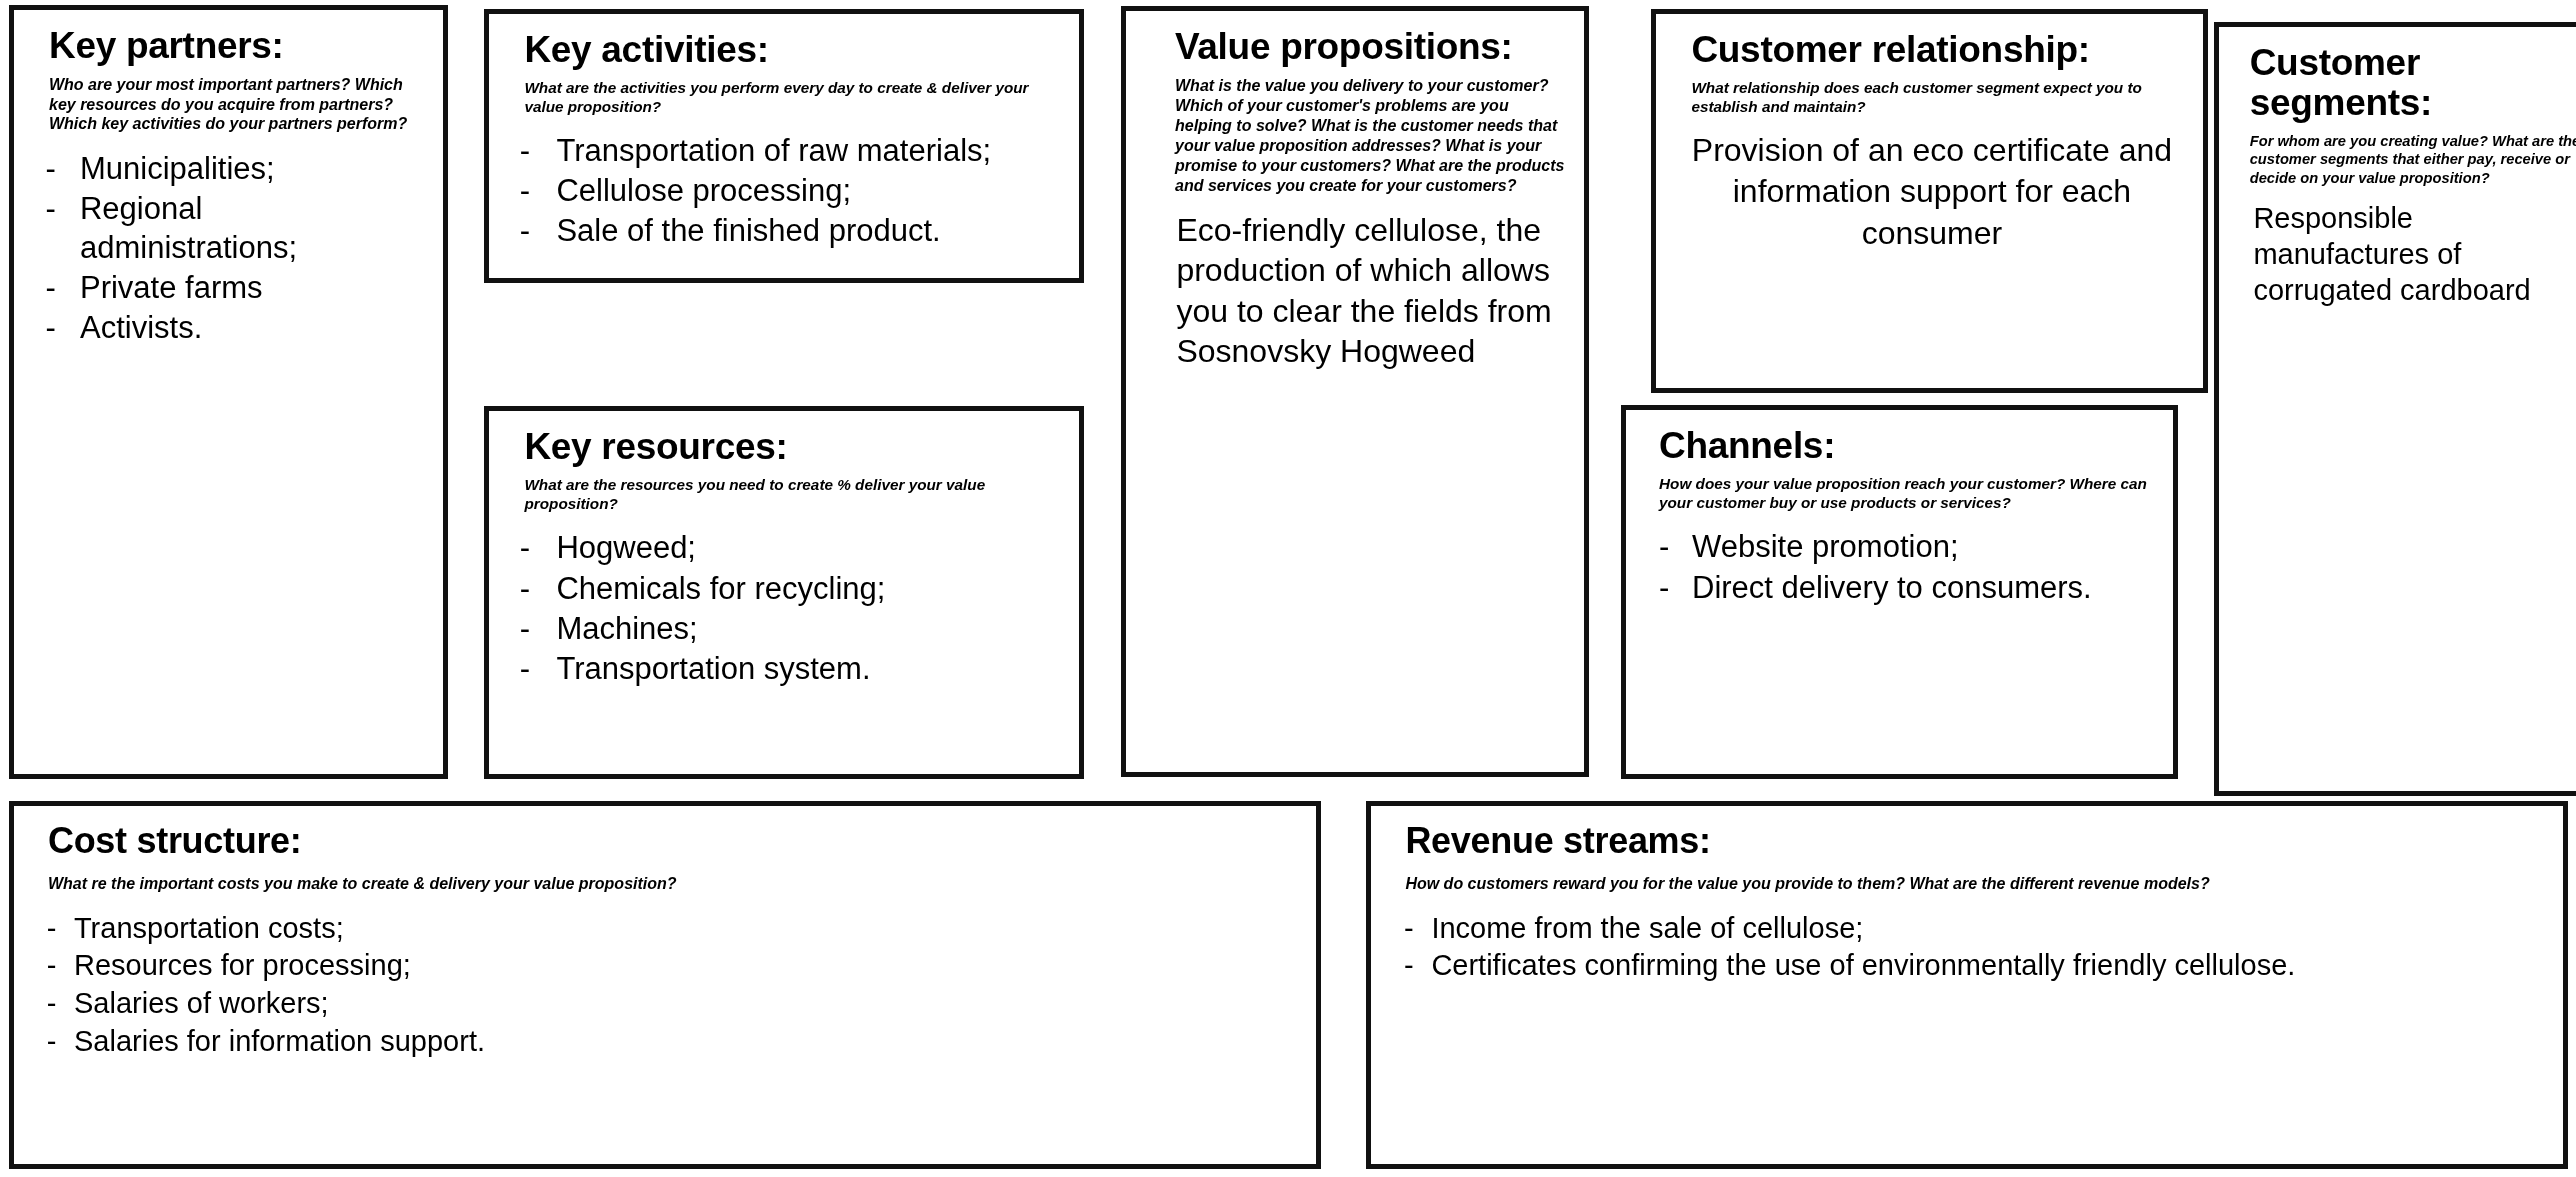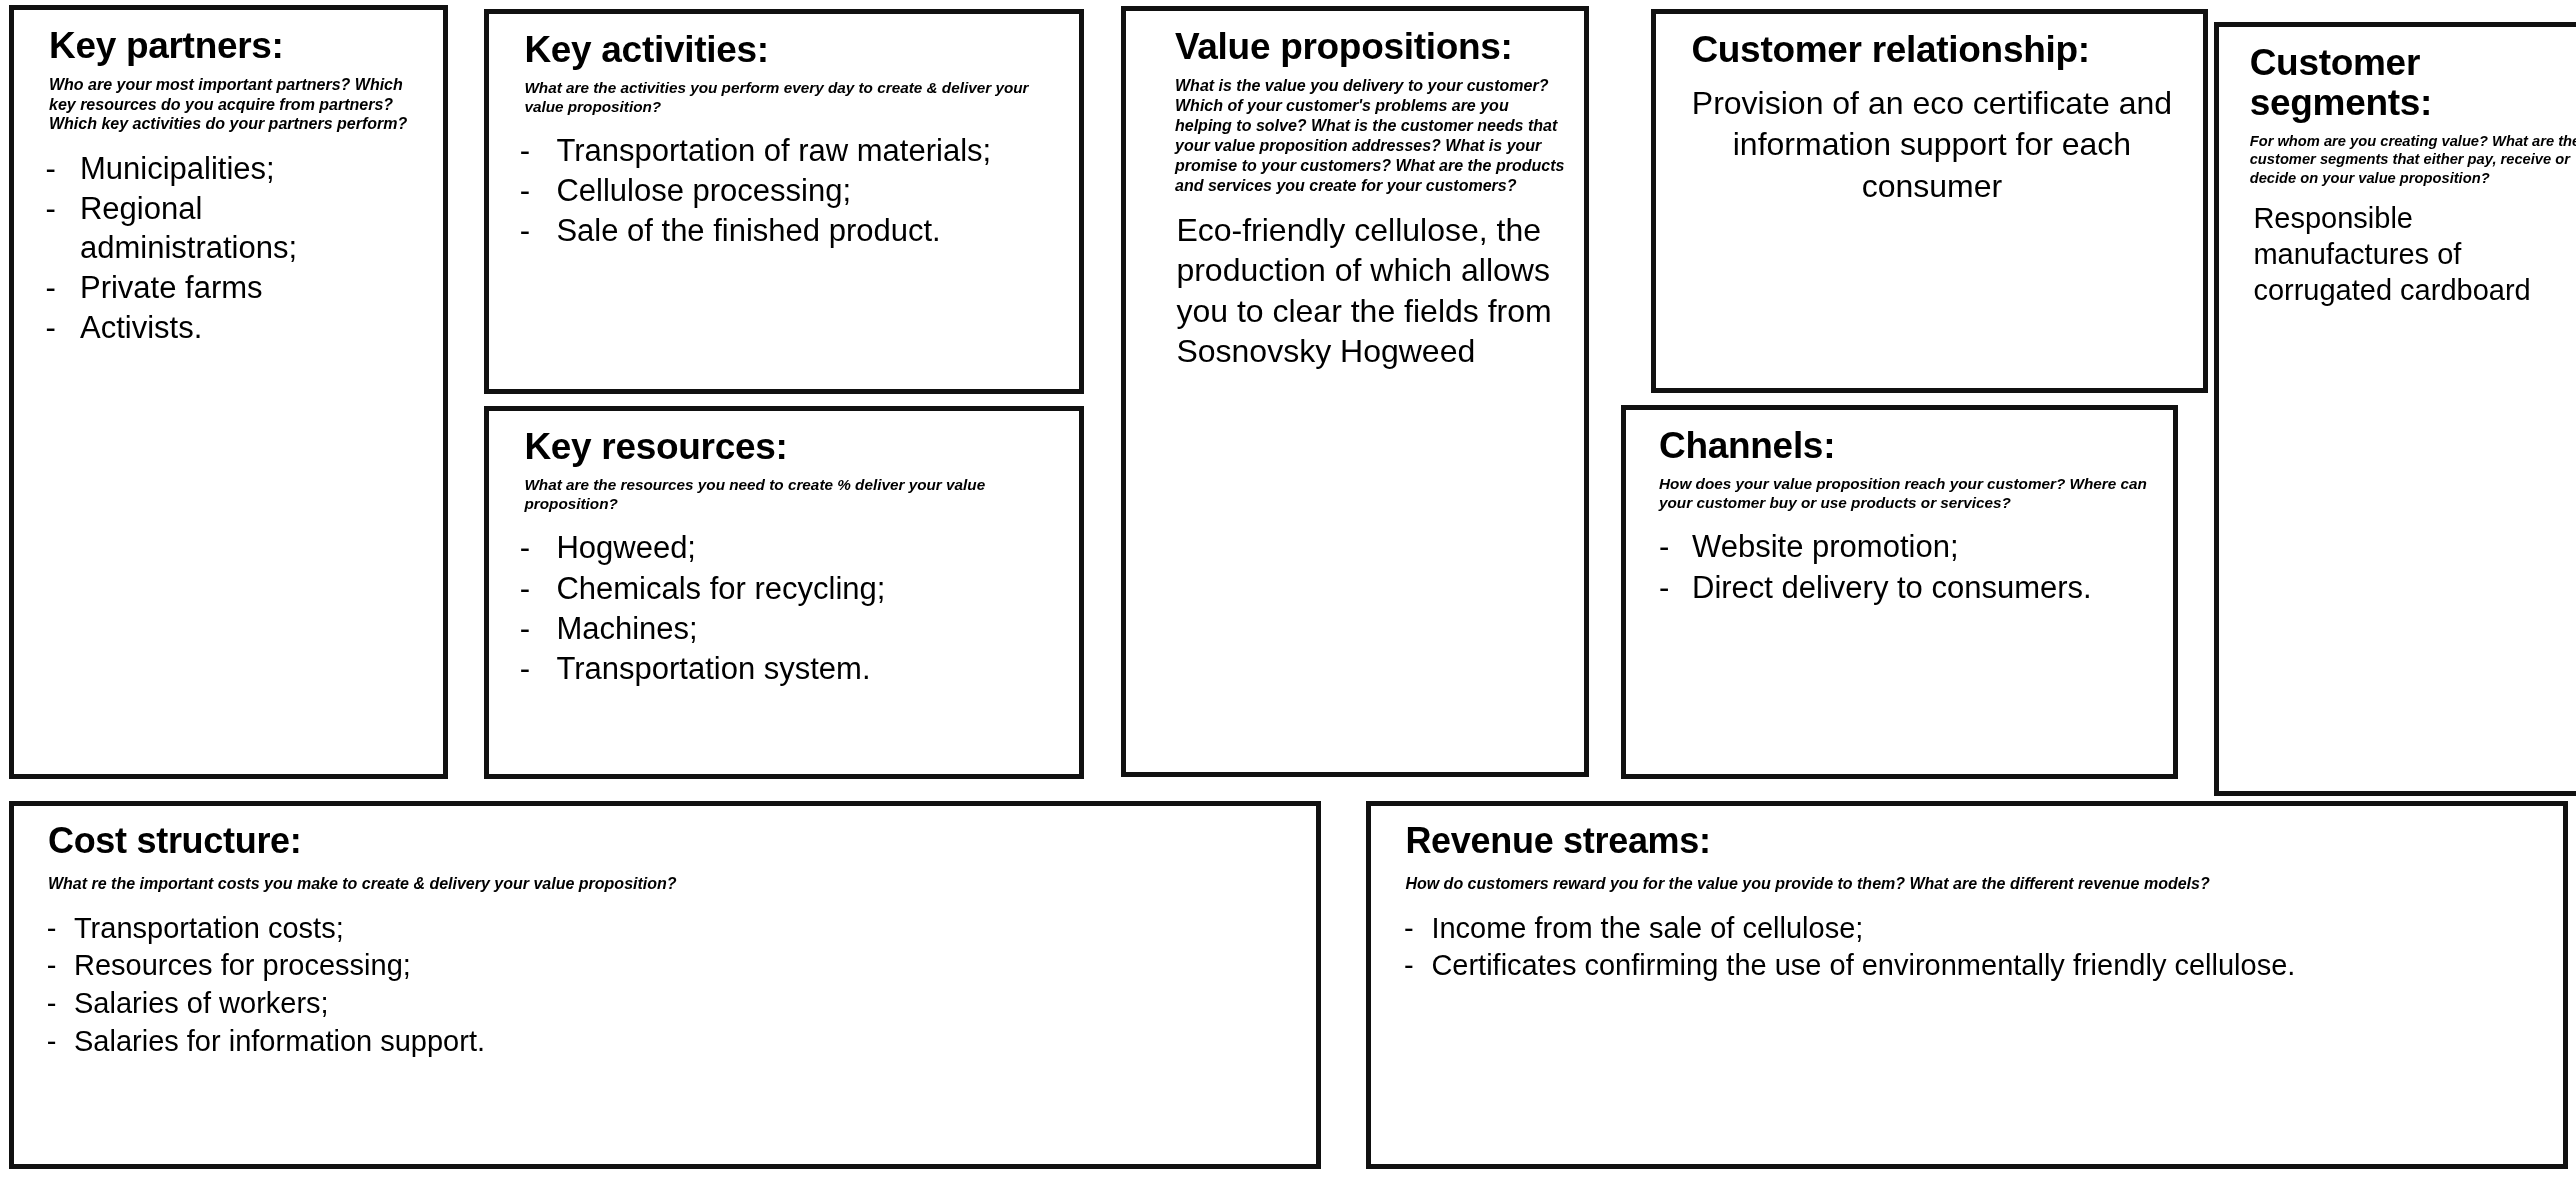--- a/index.html
+++ b/index.html
@@ -74,21 +74,21 @@
     width: 48px;
     text-align: left;
     padding-left: 13.5px;
   }
   .bullets .txt {
     flex: 1 1 auto;
   }
 
   
   #key-partners        { left: 8.6px;   top: 4.9px;    width: 439px;  height: 774px; }
-  #key-activities      { left: 484px;  top: 8.6px;   width: 600px;  height: 385px;  }
+  #key-activities      { left: 484px;  top: 8.6px;   width: 600px;  height: 274px;  }
   #key-resources       { left: 484px;  top: 406px;  width: 600px;  height: 373px;  }
   #value-propositions  { left: 1121px; top: 6.1px;   width: 468px;  height: 771px; padding-left: 32px; }
   #customer-relationship { left: 1651px; top: 8.6px; width: 557px;  height: 384px;  }
   #channels            { left: 1621px; top: 405px;  width: 557px;  height: 374px; padding-left: 16px;  }
   #customer-segments   { left: 2214px; top: 22px;    width: 396px;  height: 774px; }
   #cost-structure      { left: 8.6px;   top: 801px; width: 1312px; height: 368px;  }
   #revenue-streams     { left: 1366px; top: 801px; width: 1202px; height: 368px;  }
 
   
   #customer-segments .block-prompt { font-size: 14.7px; line-height: 1.26; margin-left: 12.3px; }
@@ -187,20 +187,21 @@
   </section>
 
   <section class="block" id="value-propositions">
     <h2 class="block-title">Value propositions:</h2>
     <p class="block-prompt">What is the value you delivery to your customer? Which of your customer's problems are you helping to solve? What is the customer needs that your value proposition addresses? What is your promise to your customers? What are the products and services you create for your customers?</p>
     <p class="block-body">Eco-friendly cellulose, the production of which allows you to clear the fields from Sosnovsky Hogweed</p>
   </section>
 
   <section class="block" id="customer-relationship">
     <h2 class="block-title">Customer relationship:</h2>
+    <p class="block-prompt">What relationship does each customer segment expect you to establish and maintain?</p>
     <p class="block-body">Provision of an eco certificate and information support for each consumer</p>
   </section>
 
   <section class="block" id="channels">
     <h2 class="block-title">Channels:</h2>
     <p class="block-prompt">How does your value proposition reach your customer? Where can your customer buy or use products or services?</p>
     <ul class="bullets">
       <li>
         <span class="dash">-</span>
         <span class="txt">Website promotion;</span>

